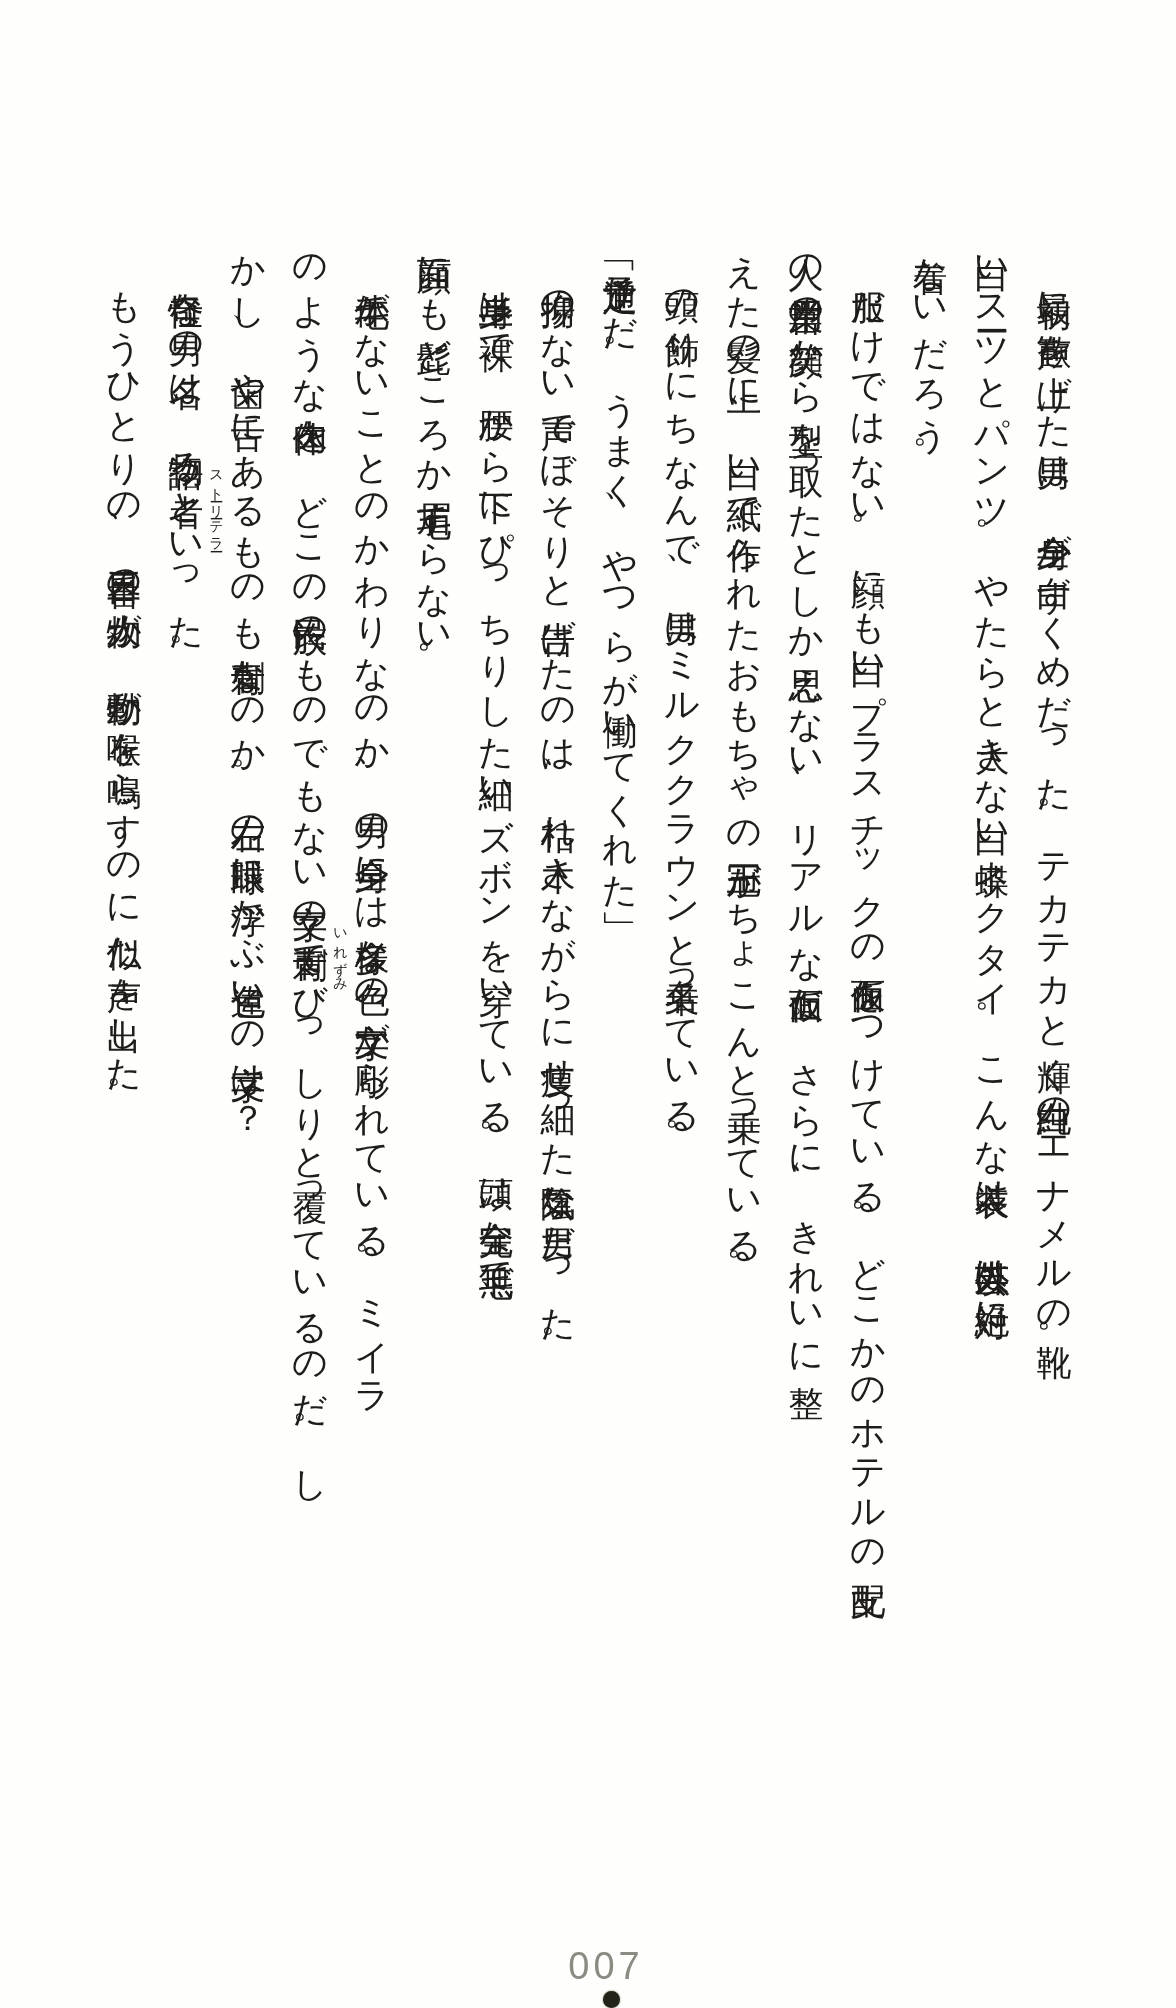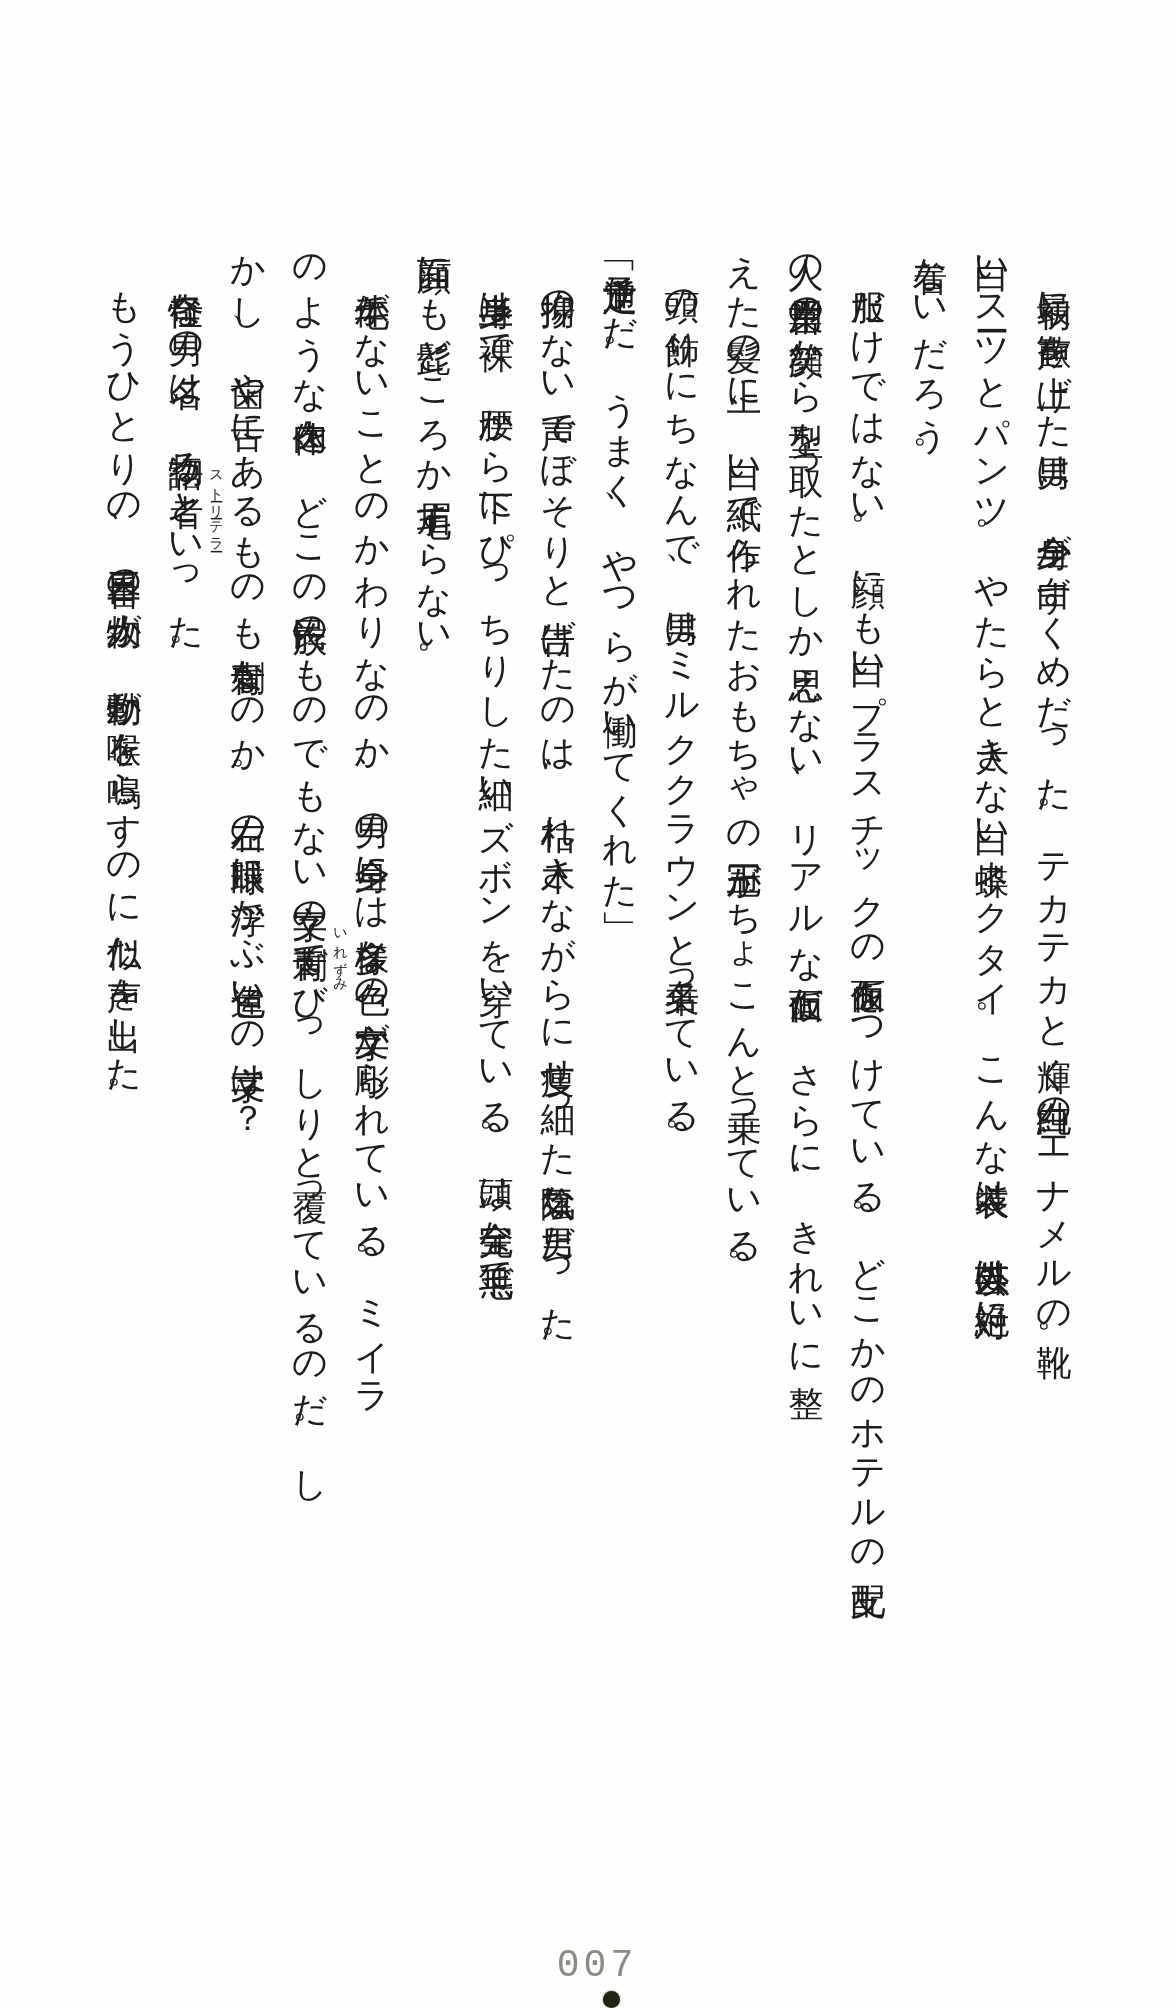--- a/index.html
+++ b/index.html
@@ -39,22 +39,22 @@
     font-size: 14px;
     line-height: 14px;
     letter-spacing: 0.5px;
     color: #1e1d1b;
   }
   .page-number {
     position: absolute;
     top: 1947px;
     left: 50%;
     transform: translateX(-50%);
-    margin-left: 9px;
-    font-family: Liberation Mono, monospace;
+    margin-left: 18px;
+    font-family: Liberation Sans, sans-serif;
     font-size: 38px;
     line-height: 38px;
     letter-spacing: 4px;
     color: #8b8b83;
   }
   .ink-dot {
     position: absolute;
     top: 1991px;
     left: 603px;
     width: 17px;

